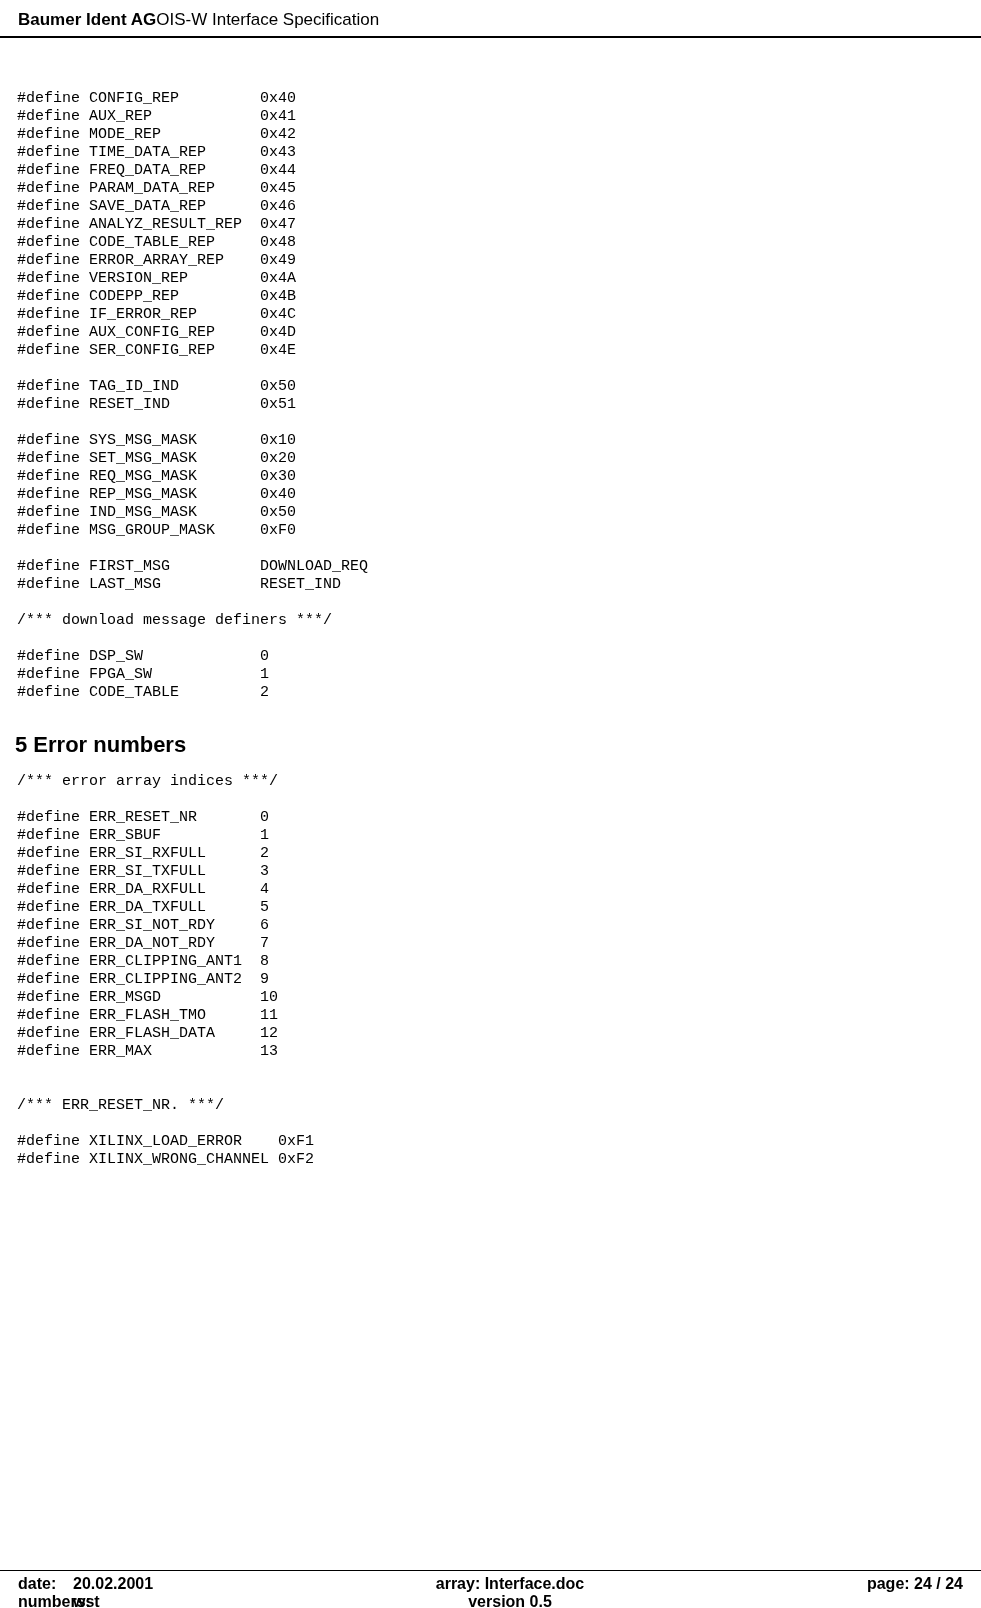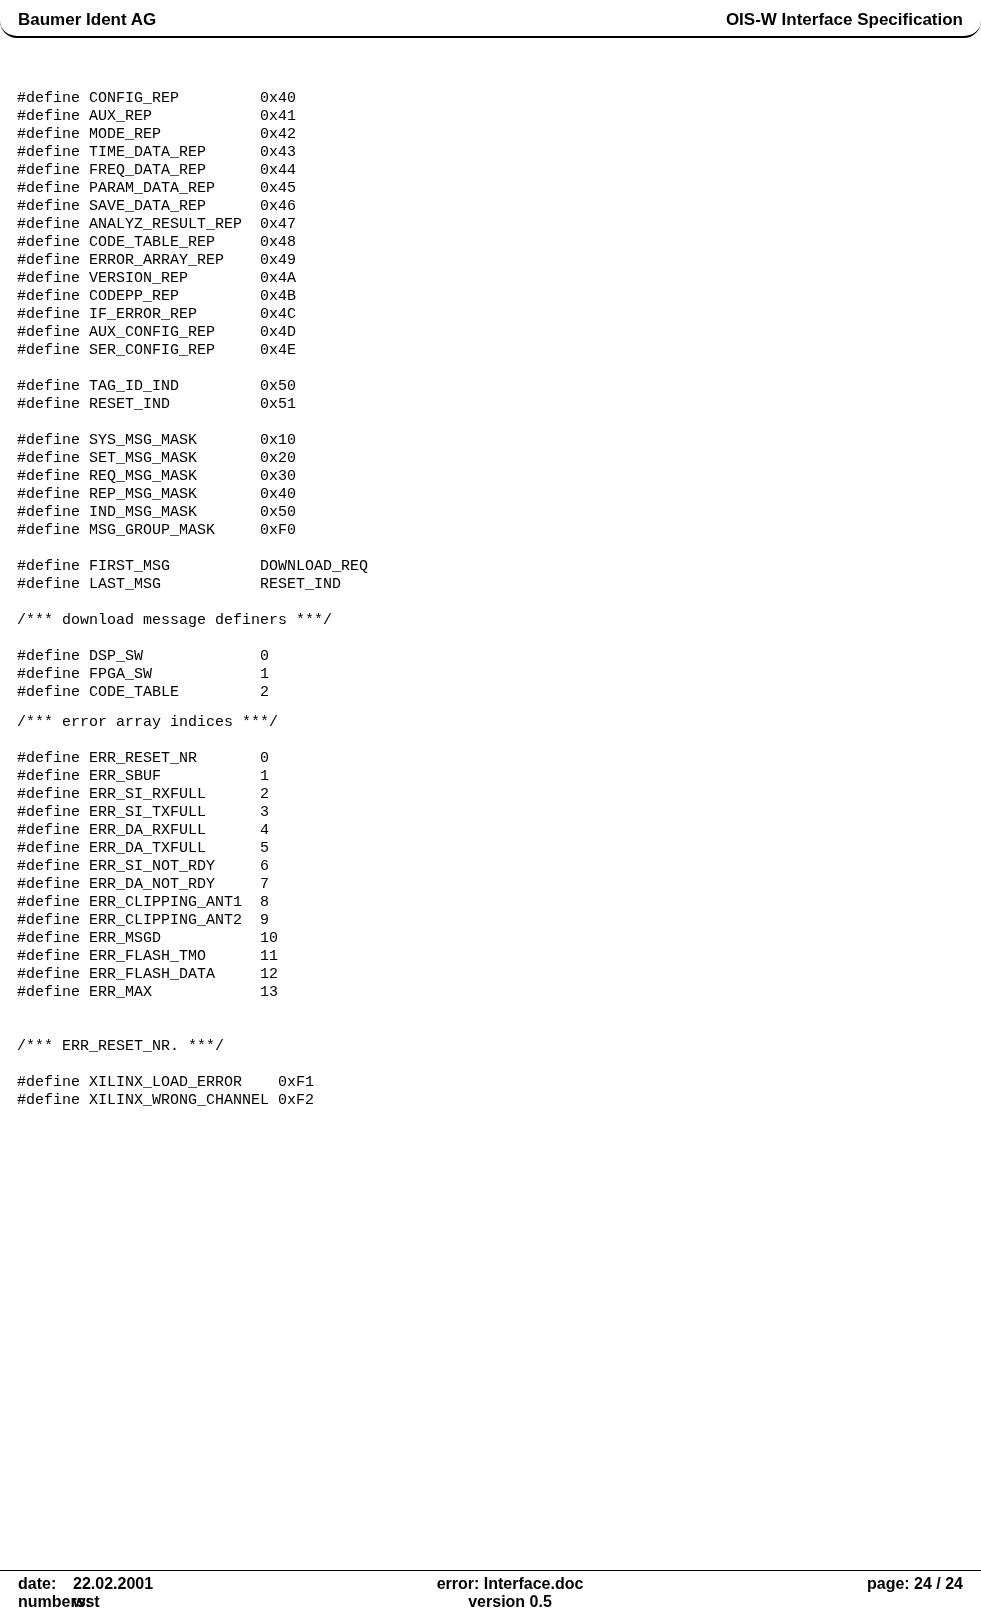--- a/index.html
+++ b/index.html
@@ -5,31 +5,29 @@
     body {
       font-family: Arial, Helvetica, sans-serif;
       margin: 0;
       padding: 0;
       width: 981px;
       background: white;
       color: black;
     }
     .header {
       display: flex;
-      justify-content: space-between;
       padding: 10px 18px 6px 18px;
       border-bottom: 2px solid black;
       font-size: 17px;
-      border-radius: 17px;
     }
     .header-left {
       font-weight: bold;
     }
     .header-right {
-      font-weight: bold;
+      font-weight: normal;
     }
     .content {
       padding: 40px 18px 10px 5px;
     }
     pre {
       font-family: "Courier New", Courier, monospace;
       font-size: 15px;
       margin: 12px;
       white-space: pre;
       line-height: 1.2;
@@ -105,20 +103,21 @@
 #define MSG_GROUP_MASK     0xF0
 
 #define FIRST_MSG          DOWNLOAD_REQ
 #define LAST_MSG           RESET_IND
 
 /*** download message definers ***/
 
 #define DSP_SW             0
 #define FPGA_SW            1
 #define CODE_TABLE         2</pre>
+  <h2>5  Error numbers</h2>
   <pre>/*** error array indices ***/
 
 #define ERR_RESET_NR       0
 #define ERR_SBUF           1
 #define ERR_SI_RXFULL      2
 #define ERR_SI_TXFULL      3
 #define ERR_DA_RXFULL      4
 #define ERR_DA_TXFULL      5
 #define ERR_SI_NOT_RDY     6
 #define ERR_DA_NOT_RDY     7
@@ -133,27 +132,27 @@
 /*** ERR_RESET_NR. ***/
 
 #define XILINX_LOAD_ERROR    0xF1
 #define XILINX_WRONG_CHANNEL 0xF2</pre>
 </div>
 
 <div class="footer">
   <div class="footer-left">
     <div class="footer-row">
       <span class="footer-label">date:</span>
-      <span>22.02.2001</span>
+      <span>20.02.2001</span>
     </div>
     <div class="footer-row">
       <span class="footer-label">numbers:</span>
       <span>wst</span>
     </div>
   </div>
   <div class="footer-center">
-    <div>error: Interface.doc</div>
+    <div>array: Interface.doc</div>
     <div>version 0.5</div>
   </div>
   <div class="footer-right">
     <div>page: 24 / 24</div>
   </div>
 </div>
 
 </body></html>

